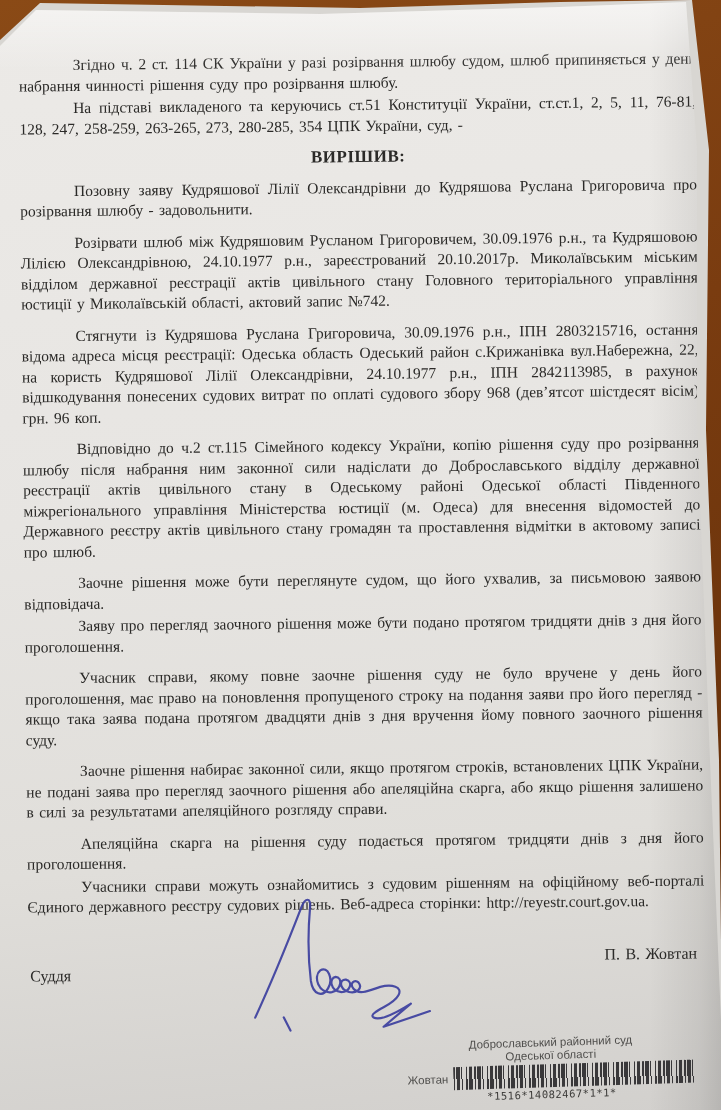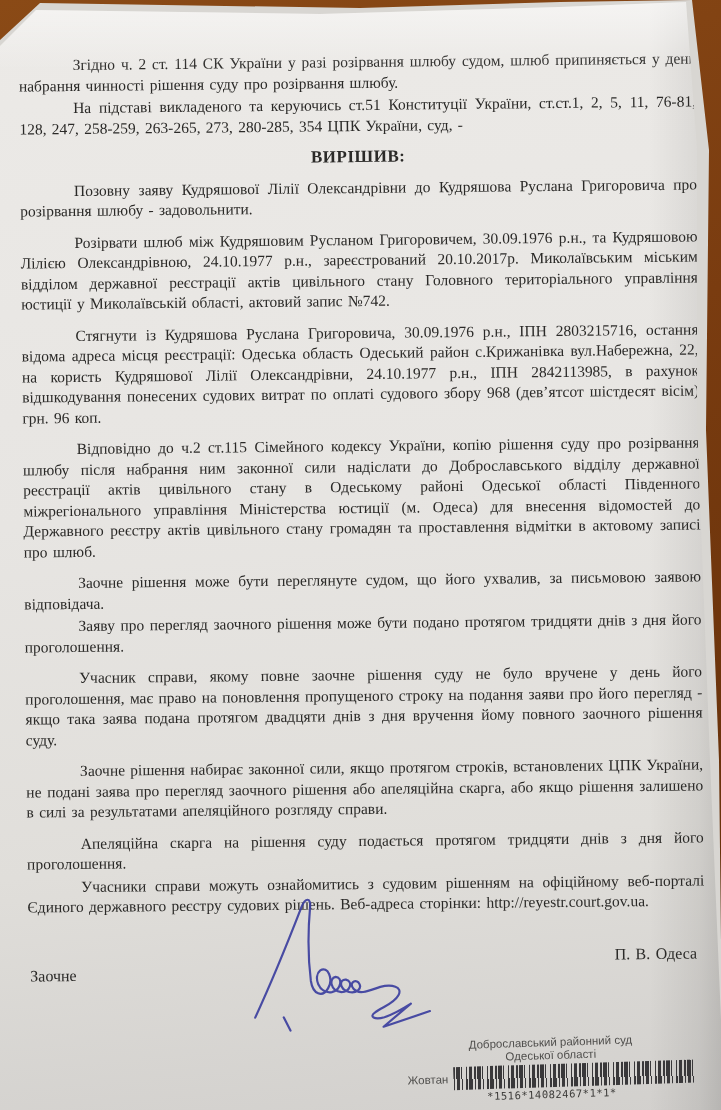--- a/index.html
+++ b/index.html
@@ -89,26 +89,26 @@
             <p class="para gap">Стягнути із Кудряшова Руслана Григоровича, 30.09.1976 р.н., ІПН 2803215716, остання відома адреса місця реєстрації: Одеська область Одеський район с.Крижанівка вул.Набережна, 22, на користь Кудряшової Лілії Олександрівни, 24.10.1977 р.н., ІПН 2842113985, в рахунок відшкодування понесених судових витрат по оплаті судового збору 968 (дев’ятсот шістдесят вісім) грн. 96 коп.</p>
             <p class="para gap">Відповідно до ч.2 ст.115 Сімейного кодексу України, копію рішення суду про розірвання шлюбу після набрання ним законної сили надіслати до Доброславського відділу державної реєстрації актів цивільного стану в Одеському районі Одеської області Південного міжрегіонального управління Міністерства юстиції (м. Одеса) для внесення відомостей до Державного реєстру актів цивільного стану громадян та проставлення відмітки в актовому записі про шлюб.</p>
             <p class="para gap">Заочне рішення може бути переглянуте судом, що його ухвалив, за письмовою заявою відповідача.</p>
             <p class="para">Заяву про перегляд заочного рішення може бути подано протягом тридцяти днів з дня його проголошення.</p>
             <p class="para gap">Учасник справи, якому повне заочне рішення суду не було вручене у день його проголошення, має право на поновлення пропущеного строку на подання заяви про його перегляд - якщо така заява подана протягом двадцяти днів з дня вручення йому повного заочного рішення суду.</p>
             <p class="para gap">Заочне рішення набирає законної сили, якщо протягом строків, встановлених ЦПК України, не подані заява про перегляд заочного рішення або апеляційна скарга, або якщо рішення залишено в силі за результатами апеляційного розгляду справи.</p>
             <p class="para gap">Апеляційна скарга на рішення суду подається протягом тридцяти днів з дня його проголошення.</p>
             <p class="para">Учасники справи можуть ознайомитись з судовим рішенням на офіційному веб-порталі Єдиного державного реєстру судових рішень.  Веб-адреса сторінки: http://reyestr.court.gov.ua.</p>
           </div>
         <div class="sign-row">
-          <span>Заочне</span>
+          <span>Суддя</span>
           <svg class="signature-svg" viewBox="0 0 230 160" aria-hidden="true">
             <path d="M14,130 C34,88 56,34 64,14 C68,4 74,4 73,14 C71,34 70,66 73,92 C75,106 85,110 91,100 C97,90 91,76 83,81 C75,87 81,106 95,104 C105,102 107,88 99,88 C92,89 93,103 105,104 C114,104 118,93 110,91 C103,90 102,101 113,104 C121,106 128,100 123,94 C119,90 113,95 118,101 C124,108 136,102 146,99 C158,96 170,99 165,108 C160,117 148,120 140,126 C134,130 139,134 150,131 C160,128 170,122 178,117 L149,141 L198,125"></path>
             <path d="M44,130 L51,144"></path>
           </svg>
-          <span class="judge-name">П. В. Одеса</span>
+          <span class="judge-name">П. В. Жовтан</span>
         </div>
       </div>
       <div class="stamp">
         <div class="stamp-line">Доброславський районний суд</div>
         <div class="stamp-line">Одеської області</div>
         <div class="barcode-row">
           <span class="stamp-signer">Жовтан</span>
           <span class="barcode"></span>
         </div>
         <div class="barcode-number">*1516*14082467*1*1*</div>

